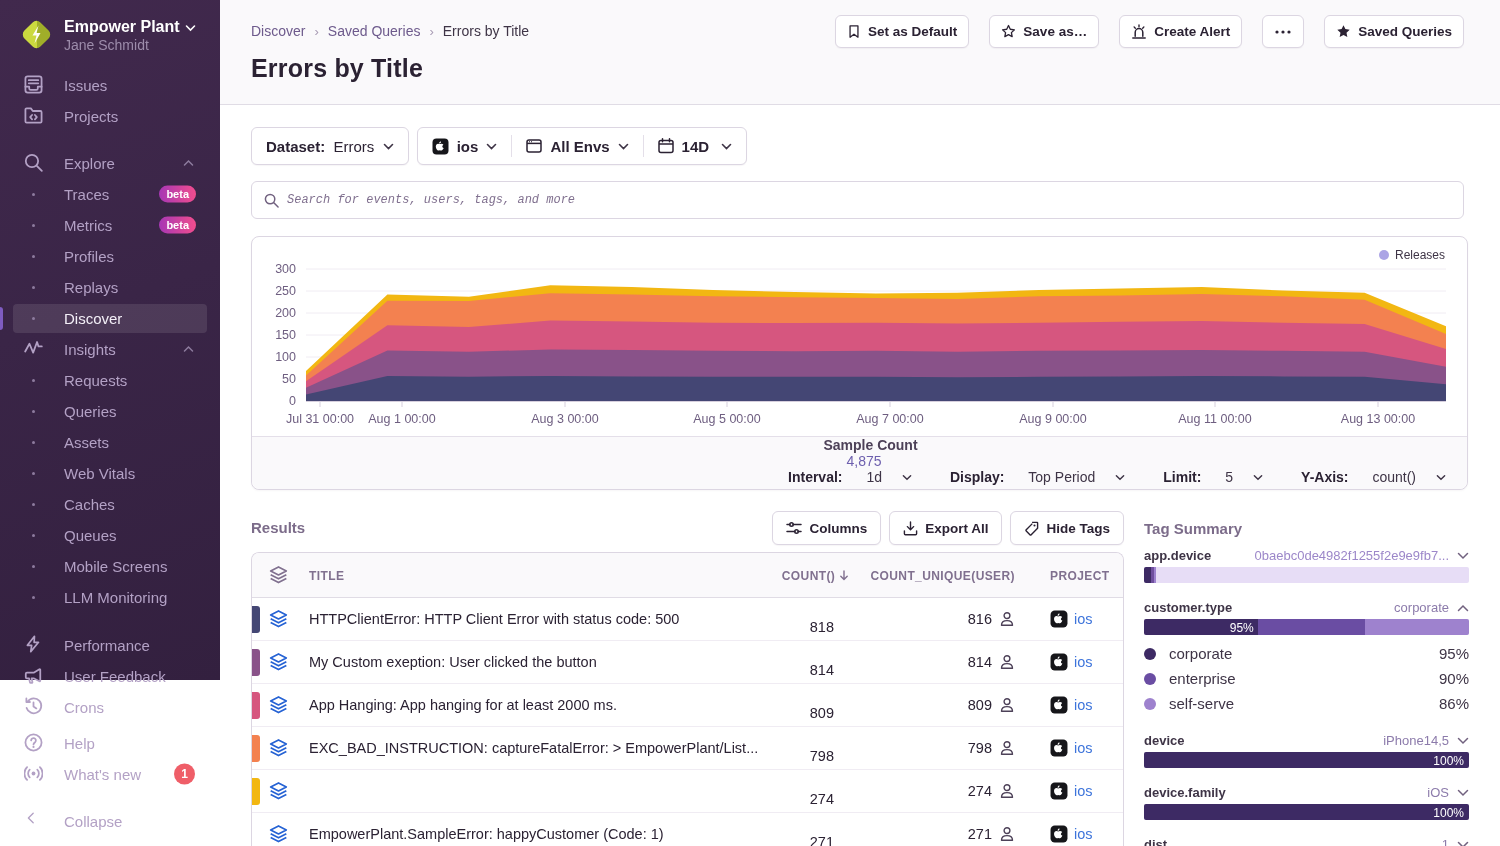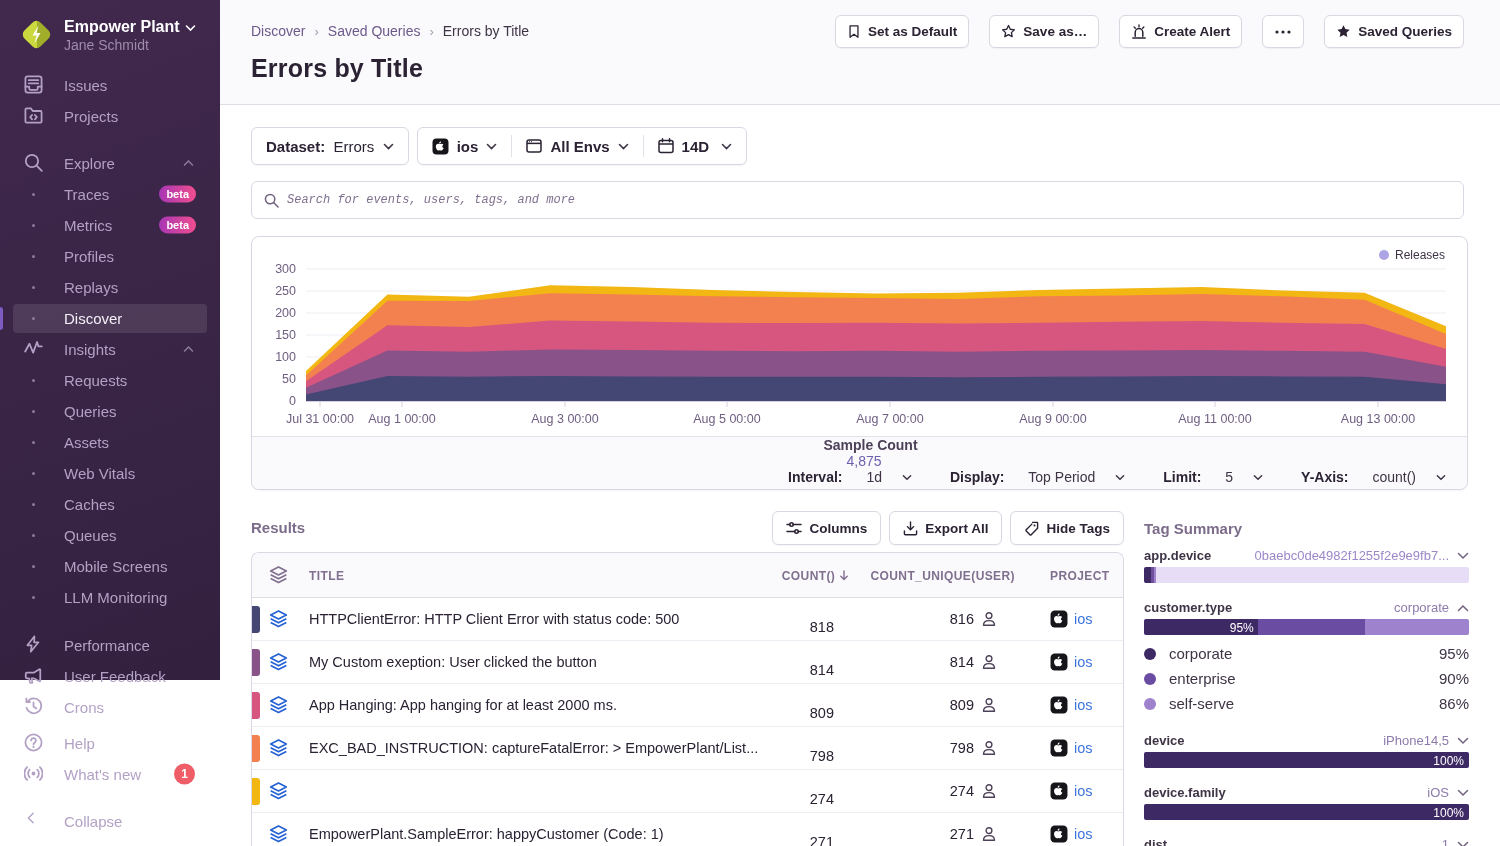--- a/index.html
+++ b/index.html
@@ -56,21 +56,21 @@
 .results-h { position:absolute; left:251px; top:519px; font-size:15px; font-weight:700; color:#7c6c8a; }
 .rbtns { position:absolute; right:376px; top:511px; display:flex; gap:8px; }
 .rbtn { height:34px; display:flex; align-items:center; gap:7px; padding:0 13px; background:#fff; border:1px solid #dcd6e2; border-radius:6px; font-size:13.5px; font-weight:700; color:#2b2233; box-shadow:0 1px 1px rgba(40,30,50,0.04); }
 .table { position:absolute; left:251px; top:552px; width:873px; height:294px; background:#fff; border:1px solid #dcd6e2; border-radius:8px 8px 0 0; border-bottom:none; overflow:hidden; }
 .thead { height:45px; background:#faf9fb; border-bottom:1px solid #e0dce5; position:relative; font-size:12px; font-weight:700; color:#80708f; letter-spacing:0.4px; }
 .trow { height:43px; position:relative; border-bottom:1px solid #f0ecf3; font-size:14.5px; color:#2b2233; }
 .strip { position:absolute; left:0; top:8px; width:8px; height:27px; border-radius:0 3px 3px 0; }
 .rowic { position:absolute; left:17px; top:50%; transform:translateY(-50%); width:19px; height:19px; }
 .ttl { position:absolute; left:57px; top:50%; transform:translateY(-50%); white-space:nowrap; }
 .cnt { position:absolute; right:289px; top:50%; transform:translateY(-50%);margin-top:8px; }
-.cntu { position:absolute; right:126px; top:50%; transform:translateY(-50%); display:flex; align-items:center; gap:7px; }
+.cntu { position:absolute; right:108px; top:50%; transform:translateY(-50%); display:flex; align-items:center; gap:7px; }
 .proj { position:absolute; left:798px; top:50%; transform:translateY(-50%); display:flex; align-items:center; gap:6px; }
 .proj a { color:#3d74db; text-decoration:none; }
 
 
 .tags { position:absolute; left:1144px; top:520px; width:325px; }
 .tags-h { font-size:15px; font-weight:700; color:#7c6c8a; margin-bottom:10px; line-height:17px; }
 .trowhead { display:flex; align-items:center; font-size:13px; line-height:17px; margin-bottom:3px; }
 .trowhead b { color:#3e3446; font-weight:700; }
 .trowhead .val { margin-left:auto; color:#8c7bab; display:flex; align-items:center; gap:8px; }
 .bar { height:16px; border-radius:2px; overflow:hidden; display:flex; background:#e7ddf6; position:relative; }

